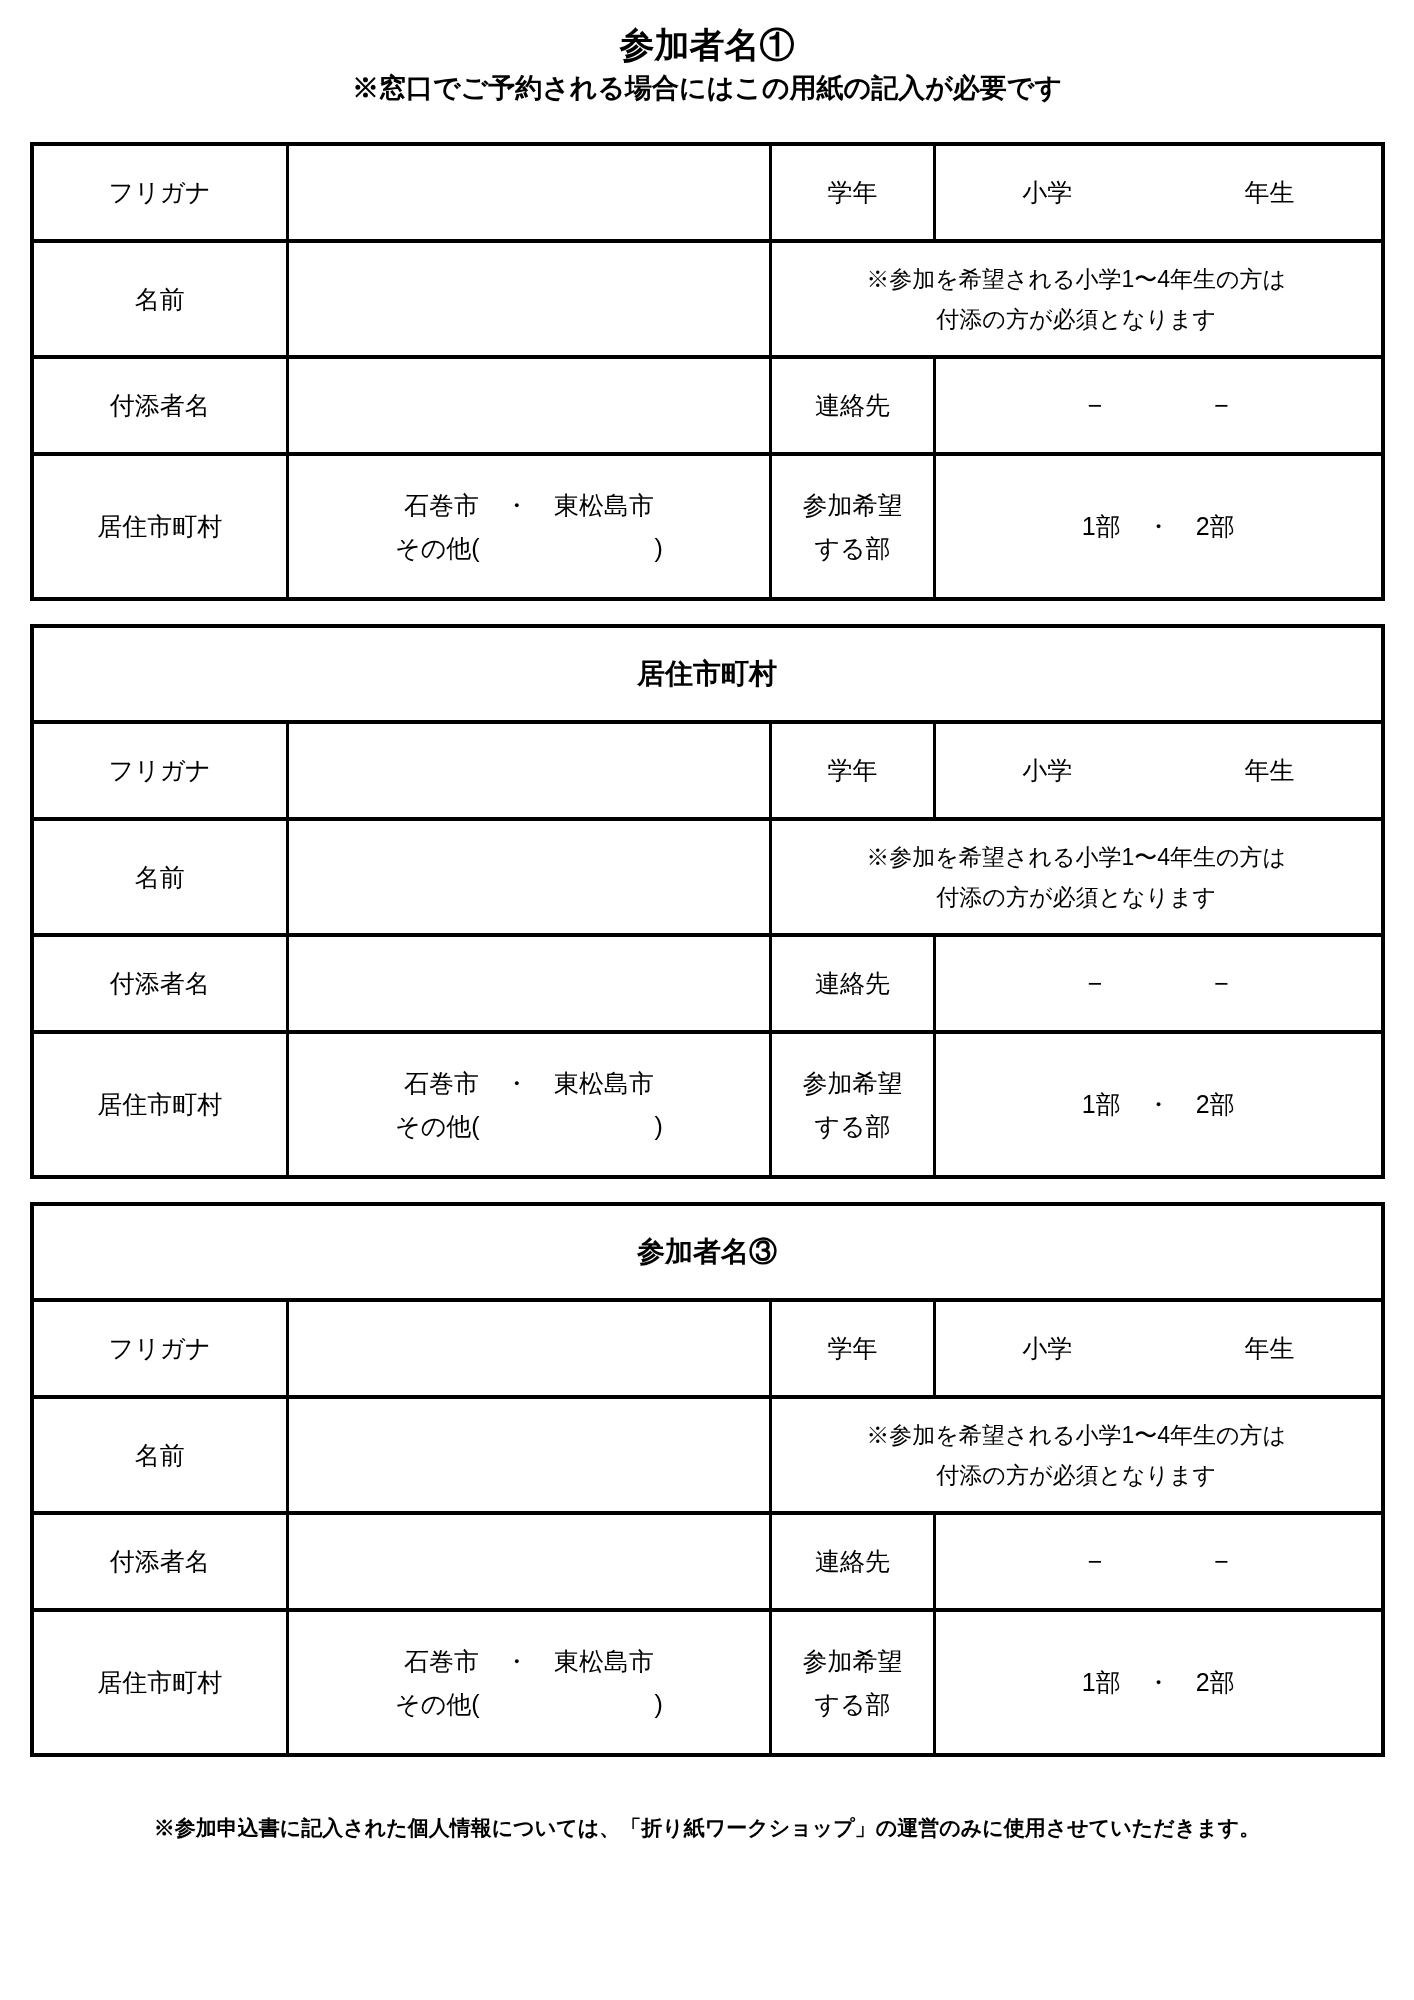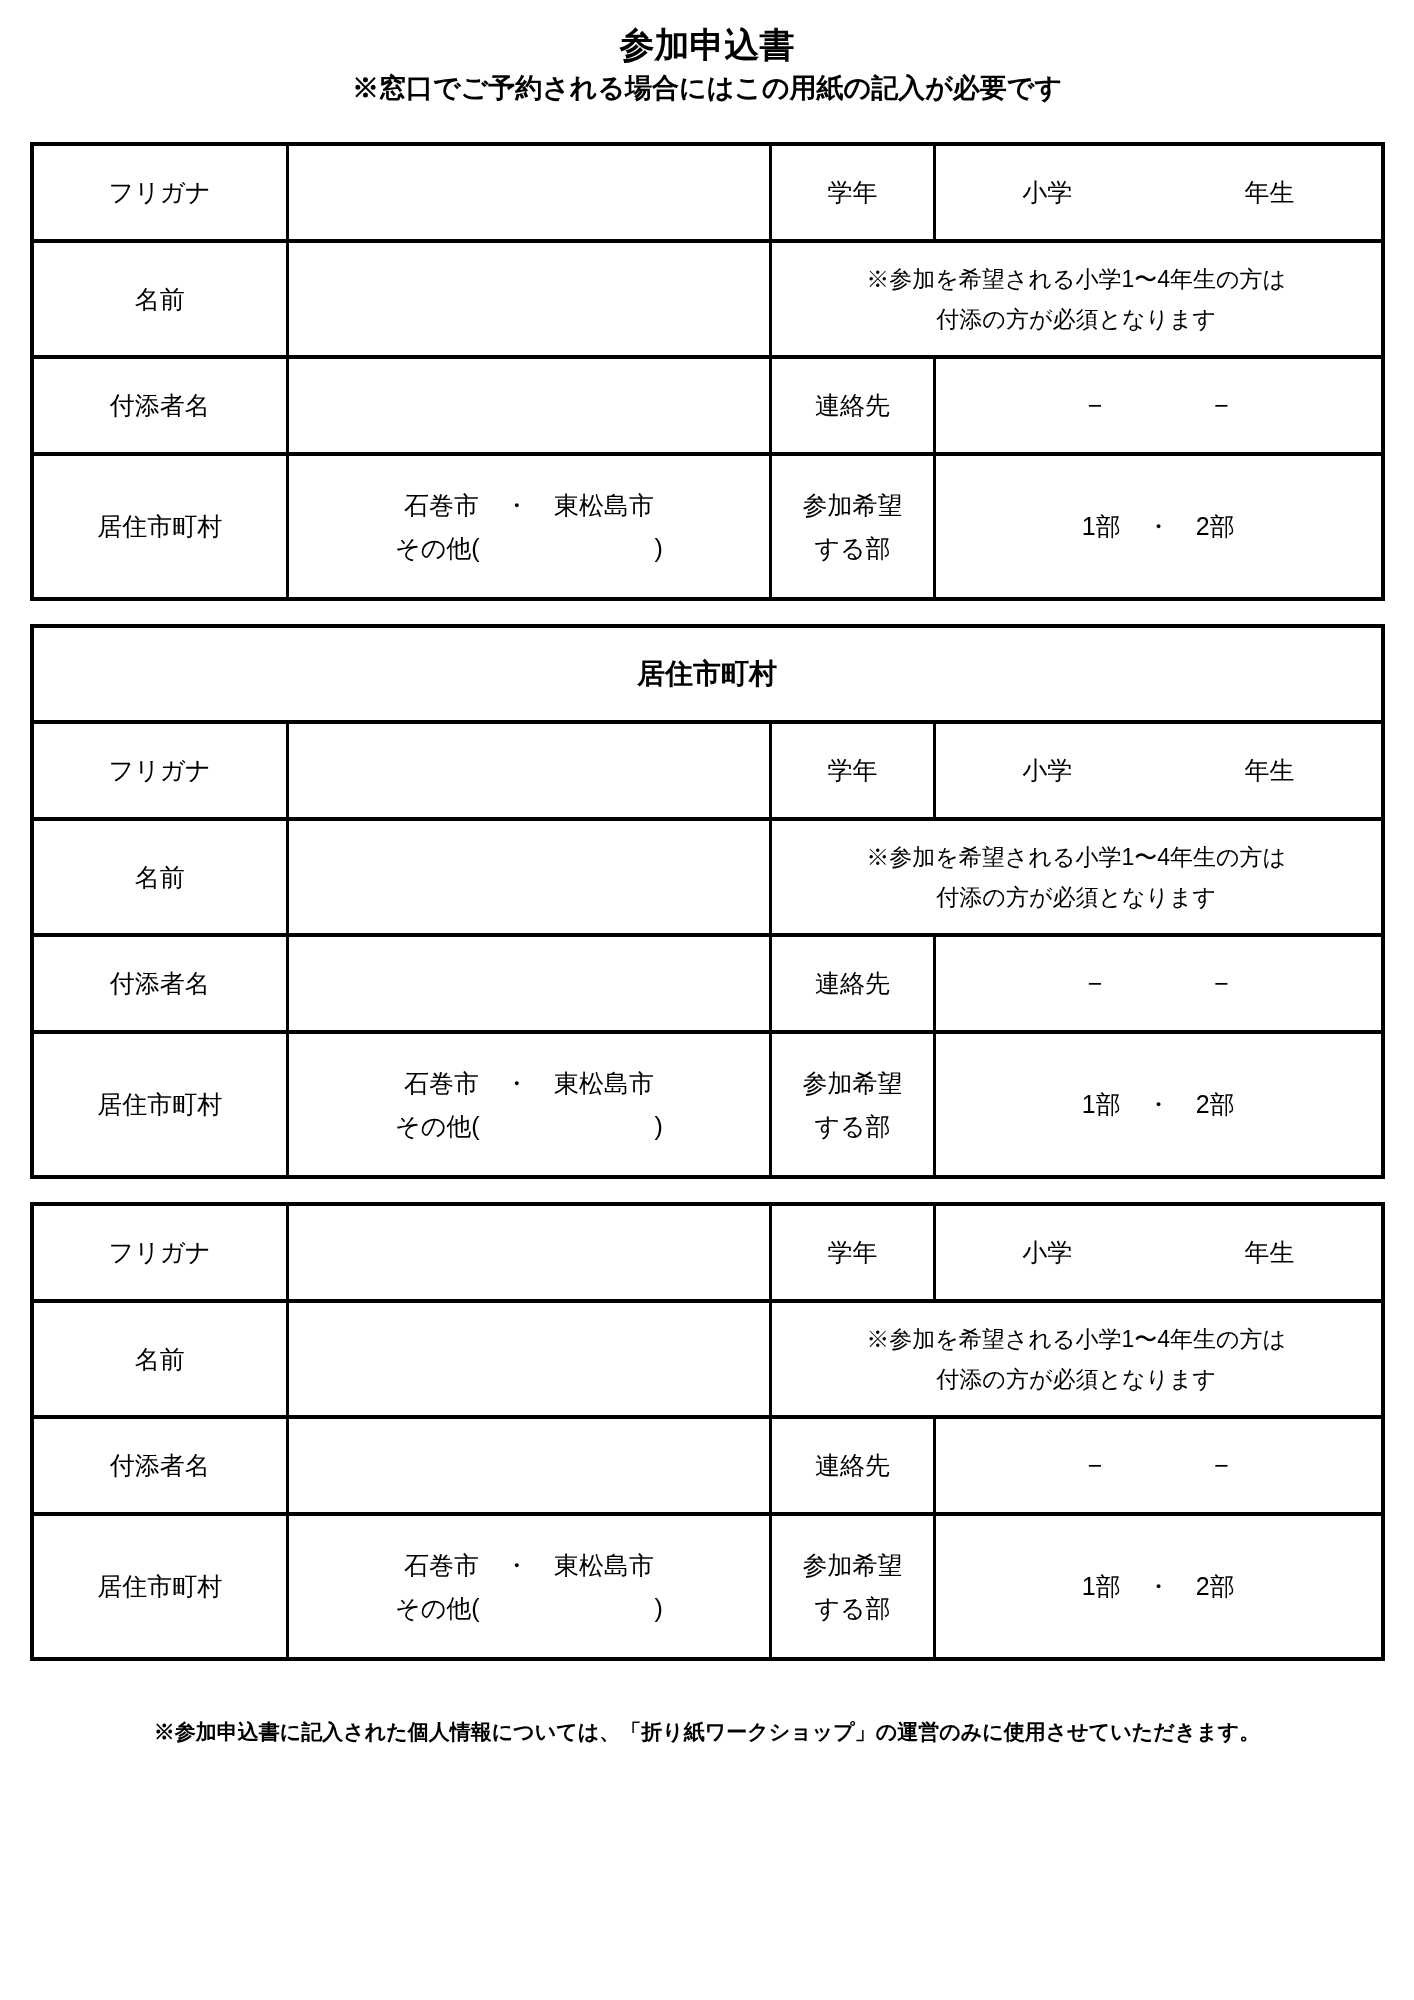--- a/index.html
+++ b/index.html
@@ -83,21 +83,21 @@
     margin-top: 57px;
     text-align: center;
     font-size: 21px;
     font-weight: bold;
     white-space: nowrap;
   }
 </style>
 </head>
 <body>
 
-<div class="doc-title">参加申込書</div>
+<div class="doc-title">参加者名①</div>
 <div class="doc-subtitle">※窓口でご予約される場合にはこの用紙の記入が必要です</div>
 
 <table class="form-table t1">
   <colgroup>
       <col style="width:256px">
       <col style="width:483px">
       <col style="width:164px">
       <col style="width:448px">
     </colgroup>
   <tbody>
@@ -207,20 +207,23 @@
   </table>
 
 <table class="form-table t3">
   <colgroup>
       <col style="width:256px">
       <col style="width:483px">
       <col style="width:164px">
       <col style="width:448px">
     </colgroup>
   <tbody>
+      <tr class="rh">
+    <td colspan="4" class="head-cell">参加者名③</td>
+  </tr>
   <tr class="r1">
     <td>フリガナ</td>
     <td></td>
     <td>学年</td>
     <td>
       <div class="spread">
         <span>小学</span>
         <span>年生</span>
       </div>
     </td>

